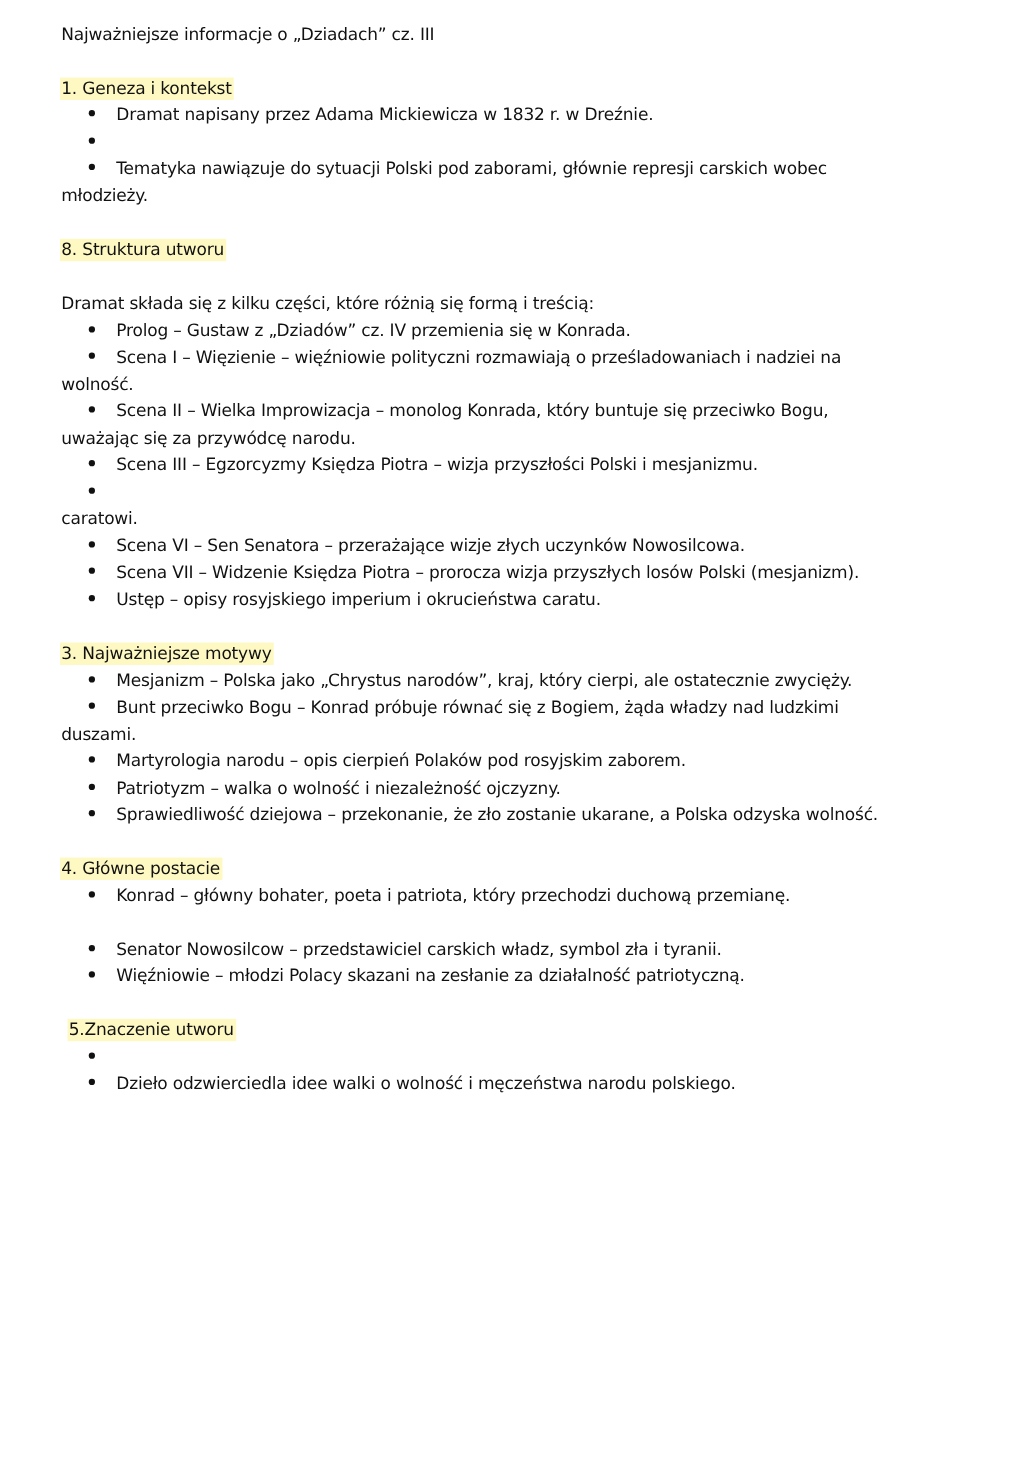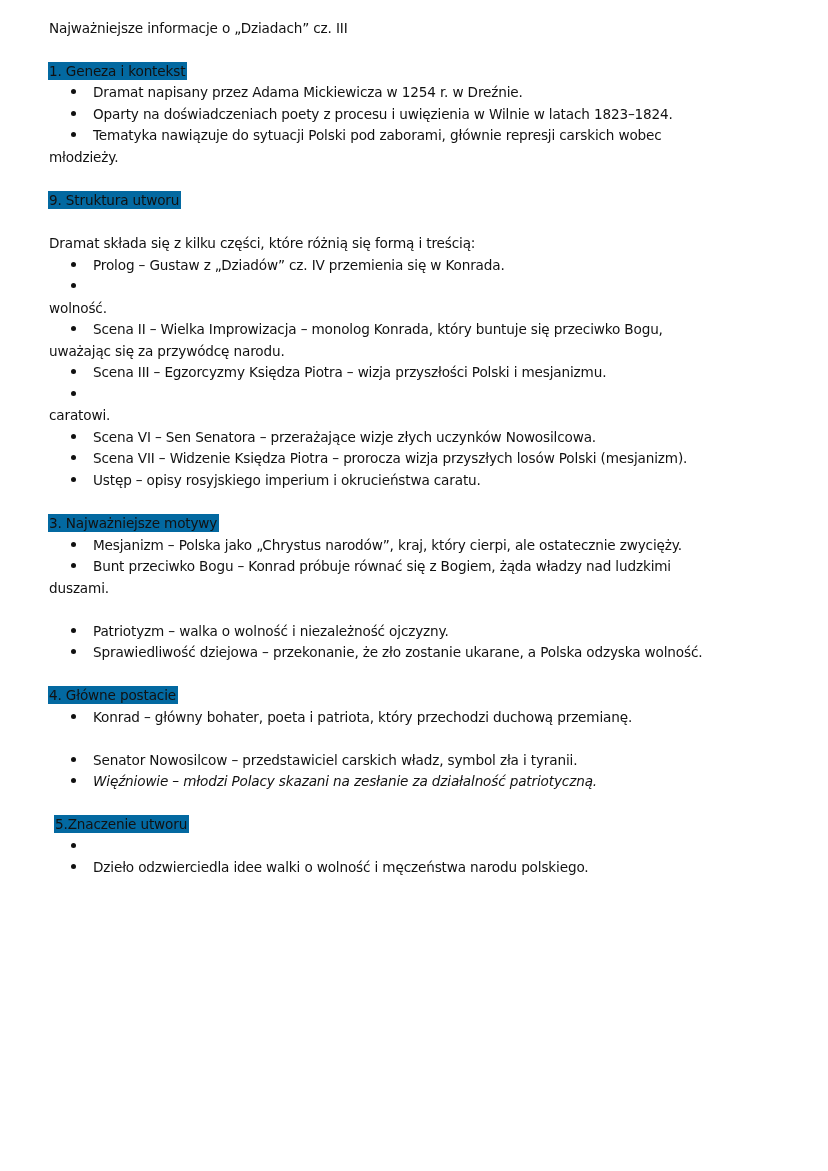--- a/index.html
+++ b/index.html
@@ -28,21 +28,21 @@
       left: 18px;
       font-size: 13.6px;
       line-height: 20px;
       white-space: nowrap;
       letter-spacing: -0.15px;
     }
     .title {
       top: 18px;
     }
     .heading {
-      background: #0369a1;
+      background: #fef9c3;
       padding: 1px 2px 1px 1px;
       margin-left: -1px;
     }
     .bullet-line {
       left: 40px;
     }
     .bullet-dot {
       display: inline-block;
       width: 5px;
       height: 5px;
@@ -58,48 +58,49 @@
     }
   </style>
 </head>
 <body>
 
 <div class="doc">
 
   <div class="line title">Najważniejsze informacje o „Dziadach” cz. III</div>
 
   <div class="line" style="top:61px;"><span class="heading">1. Geneza i kontekst</span></div>
-  <div class="line bullet-line" style="top:82px;"><span class="bullet-dot"></span><span>Dramat napisany przez Adama Mickiewicza w 1254 r. w Dreźnie.</span></div>
-  <div class="line bullet-line" style="top:104px;"><span class="bullet-dot"></span><span>Oparty na doświadczeniach poety z procesu i uwięzienia w Wilnie w latach 1823–1824.</span></div>
+  <div class="line bullet-line" style="top:82px;"><span class="bullet-dot"></span><span>Dramat napisany przez Adama Mickiewicza w 1832 r. w Dreźnie.</span></div>
+  <div class="line bullet-line" style="top:104px;"><span class="bullet-dot"></span></div>
   <div class="line bullet-line" style="top:125px;"><span class="bullet-dot"></span><span>Tematyka nawiązuje do sytuacji Polski pod zaborami, głównie represji carskich wobec</span></div>
   <div class="line wrap" style="top:147px;">młodzieży.</div>
 
-  <div class="line" style="top:190px;"><span class="heading">9. Struktura utworu</span></div>
+  <div class="line" style="top:190px;"><span class="heading">8. Struktura utworu</span></div>
   <div class="line bullet-line" style="top:255px;"><span class="bullet-dot"></span><span>Prolog – Gustaw z „Dziadów” cz. IV przemienia się w Konrada.</span></div>
   <div class="line" style="top:233px;">Dramat składa się z kilku części, które różnią się formą i treścią:</div>
-  <div class="line bullet-line" style="top:276px;"><span class="bullet-dot"></span></div>
+  <div class="line bullet-line" style="top:276px;"><span class="bullet-dot"></span><span>Scena I – Więzienie – więźniowie polityczni rozmawiają o prześladowaniach i nadziei na</span></div>
   <div class="line wrap" style="top:298px;">wolność.</div>
   <div class="line bullet-line" style="top:319px;"><span class="bullet-dot"></span><span>Scena II – Wielka Improwizacja – monolog Konrada, który buntuje się przeciwko Bogu,</span></div>
   <div class="line wrap" style="top:341px;">uważając się za przywódcę narodu.</div>
   <div class="line bullet-line" style="top:362px;"><span class="bullet-dot"></span><span>Scena III – Egzorcyzmy Księdza Piotra – wizja przyszłości Polski i mesjanizmu.</span></div>
   <div class="line bullet-line" style="top:384px;"><span class="bullet-dot"></span></div>
   <div class="line wrap" style="top:405px;">caratowi.</div>
   <div class="line bullet-line" style="top:427px;"><span class="bullet-dot"></span><span>Scena VI – Sen Senatora – przerażające wizje złych uczynków Nowosilcowa.</span></div>
   <div class="line bullet-line" style="top:448px;"><span class="bullet-dot"></span><span>Scena VII – Widzenie Księdza Piotra – prorocza wizja przyszłych losów Polski (mesjanizm).</span></div>
   <div class="line bullet-line" style="top:470px;"><span class="bullet-dot"></span><span>Ustęp – opisy rosyjskiego imperium i okrucieństwa caratu.</span></div>
 
   <div class="line" style="top:513px;"><span class="heading">3. Najważniejsze motywy</span></div>
   <div class="line bullet-line" style="top:535px;"><span class="bullet-dot"></span><span>Mesjanizm – Polska jako „Chrystus narodów”, kraj, który cierpi, ale ostatecznie zwycięży.</span></div>
   <div class="line bullet-line" style="top:556px;"><span class="bullet-dot"></span><span>Bunt przeciwko Bogu – Konrad próbuje równać się z Bogiem, żąda władzy nad ludzkimi</span></div>
   <div class="line wrap" style="top:578px;">duszami.</div>
+  <div class="line bullet-line" style="top:599px;"><span class="bullet-dot"></span><span>Martyrologia narodu – opis cierpień Polaków pod rosyjskim zaborem.</span></div>
   <div class="line bullet-line" style="top:621px;"><span class="bullet-dot"></span><span>Patriotyzm – walka o wolność i niezależność ojczyzny.</span></div>
   <div class="line bullet-line" style="top:642px;"><span class="bullet-dot"></span><span>Sprawiedliwość dziejowa – przekonanie, że zło zostanie ukarane, a Polska odzyska wolność.</span></div>
 
   <div class="line" style="top:685px;"><span class="heading">4. Główne postacie</span></div>
   <div class="line bullet-line" style="top:707px;"><span class="bullet-dot"></span><span>Konrad – główny bohater, poeta i patriota, który przechodzi duchową przemianę.</span></div>
   <div class="line bullet-line" style="top:750px;"><span class="bullet-dot"></span><span>Senator Nowosilcow – przedstawiciel carskich władz, symbol zła i tyranii.</span></div>
-  <div class="line bullet-line" style="top:771px;font-style:italic;"><span class="bullet-dot"></span><span>Więźniowie – młodzi Polacy skazani na zesłanie za działalność patriotyczną.</span></div>
+  <div class="line bullet-line" style="top:771px;"><span class="bullet-dot"></span><span>Więźniowie – młodzi Polacy skazani na zesłanie za działalność patriotyczną.</span></div>
 
   <div class="line" style="top:814px; left:24px;"><span class="heading">5.Znaczenie utworu</span></div>
   <div class="line bullet-line" style="top:836px;"><span class="bullet-dot"></span></div>
   <div class="line bullet-line" style="top:857px;"><span class="bullet-dot"></span><span>Dzieło odzwierciedla idee walki o wolność i męczeństwa narodu polskiego.</span></div>
 
 </div>
 
 </body></html>

